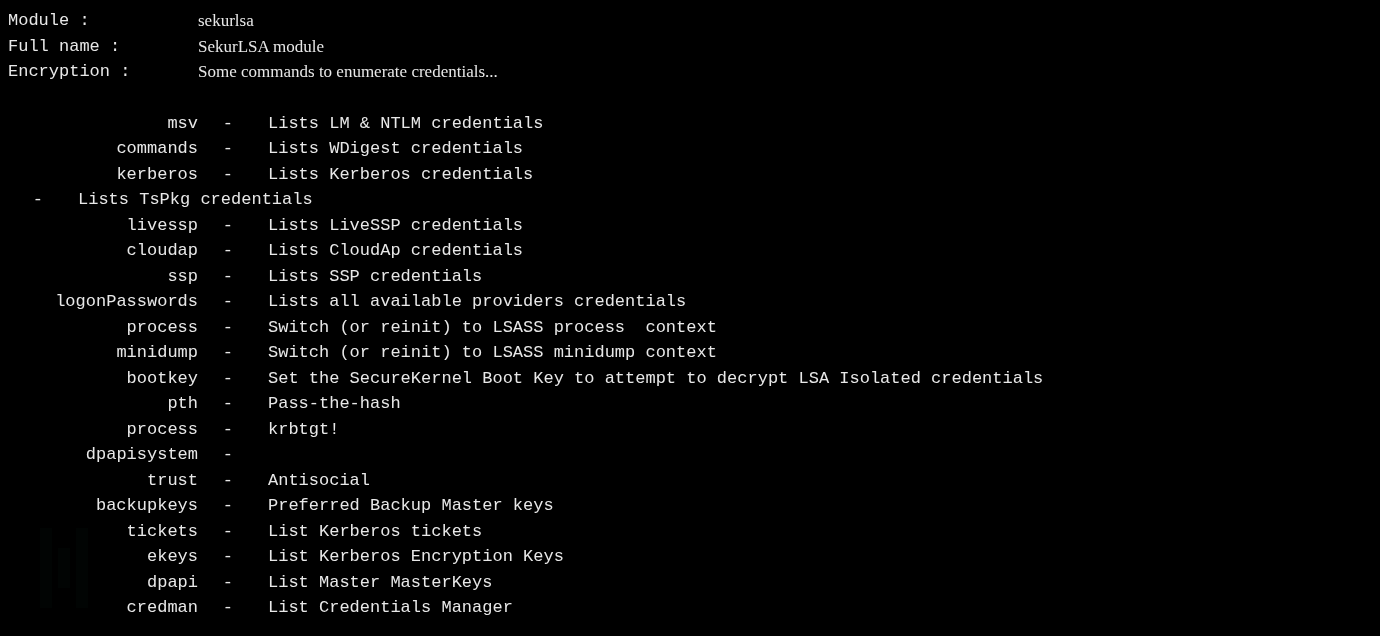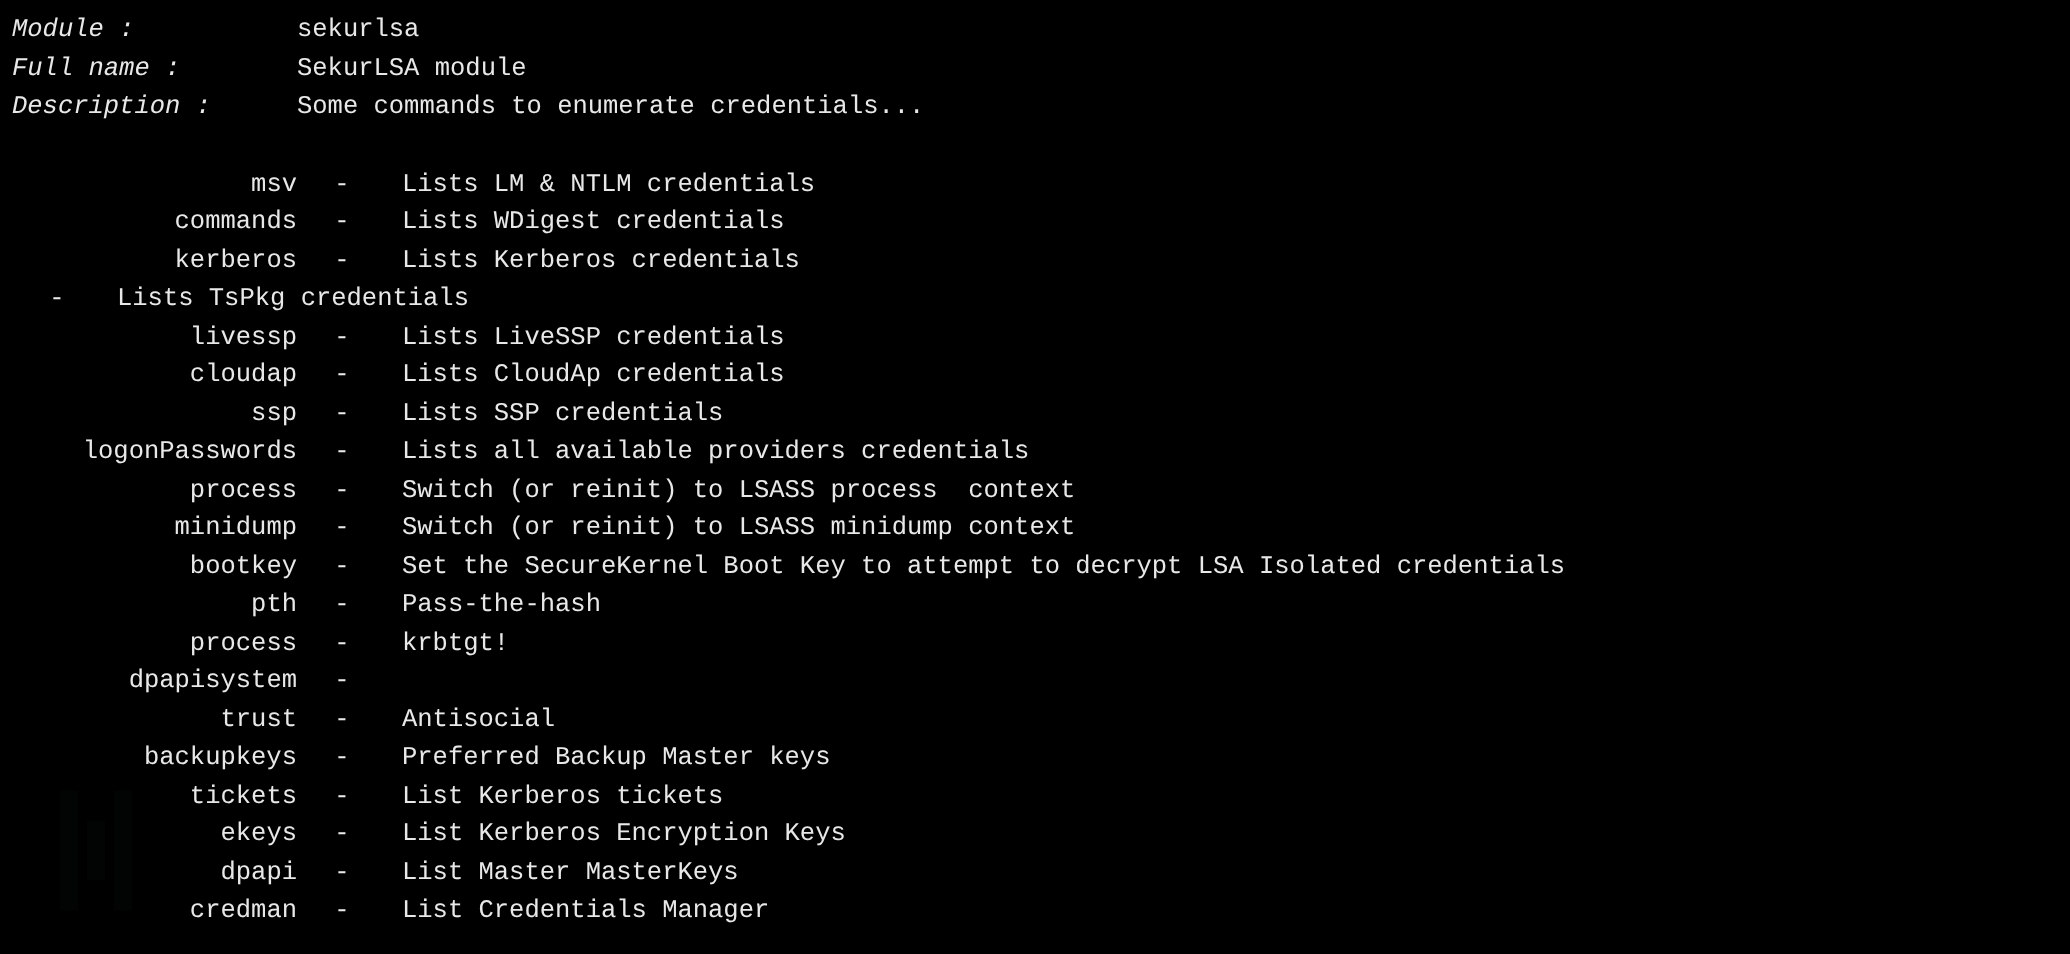--- a/index.html
+++ b/index.html
@@ -18,24 +18,24 @@
       height: 636px;
       overflow: hidden;
     }
     .header-row {
       display: flex;
       white-space: pre;
     }
     .header-label {
       width: 190px;
       white-space: pre;
-      font-style: italic;
     }
     .header-value {
       white-space: pre;
+      font-family: Liberation Serif, serif;
     }
     .commands {
       margin-top: 26px;
     }
     .command-row {
       display: flex;
       white-space: pre;
     }
     .command-name {
       width: 190px;
@@ -78,21 +78,21 @@
 <div>
   <div class="header-row">
     <span class="header-label">Module :</span>
     <span class="header-value">sekurlsa</span>
   </div>
   <div class="header-row">
     <span class="header-label">Full name :</span>
     <span class="header-value">SekurLSA module</span>
   </div>
   <div class="header-row">
-    <span class="header-label">Description :</span>
+    <span class="header-label">Encryption :</span>
     <span class="header-value">Some commands to enumerate credentials...</span>
   </div>
 
   <div class="commands" id="commands-list">
   <div class="command-row"><span class="command-name">msv</span><span class="command-sep">  -   </span><span class="command-desc">Lists LM &amp; NTLM credentials</span></div>
       <div class="command-row"><span class="command-name">commands</span><span class="command-sep">  -   </span><span class="command-desc">Lists WDigest credentials</span></div>
       <div class="command-row"><span class="command-name">kerberos</span><span class="command-sep">  -   </span><span class="command-desc">Lists Kerberos credentials</span></div>
       <div class="command-row"><span class="command-sep">  -   </span><span class="command-desc">Lists TsPkg credentials</span></div>
       <div class="command-row"><span class="command-name">livessp</span><span class="command-sep">  -   </span><span class="command-desc">Lists LiveSSP credentials</span></div>
       <div class="command-row"><span class="command-name">cloudap</span><span class="command-sep">  -   </span><span class="command-desc">Lists CloudAp credentials</span></div>

